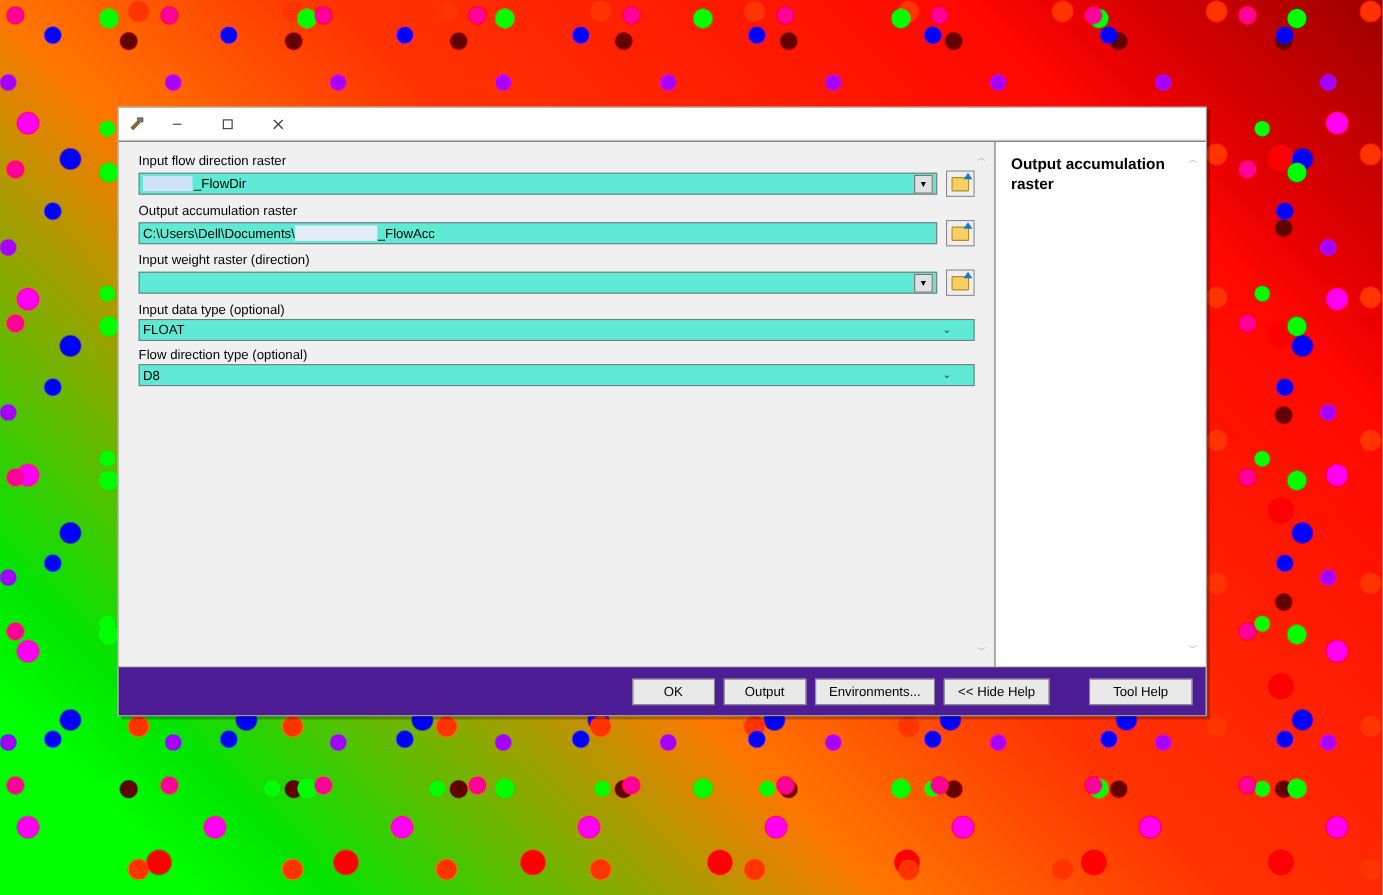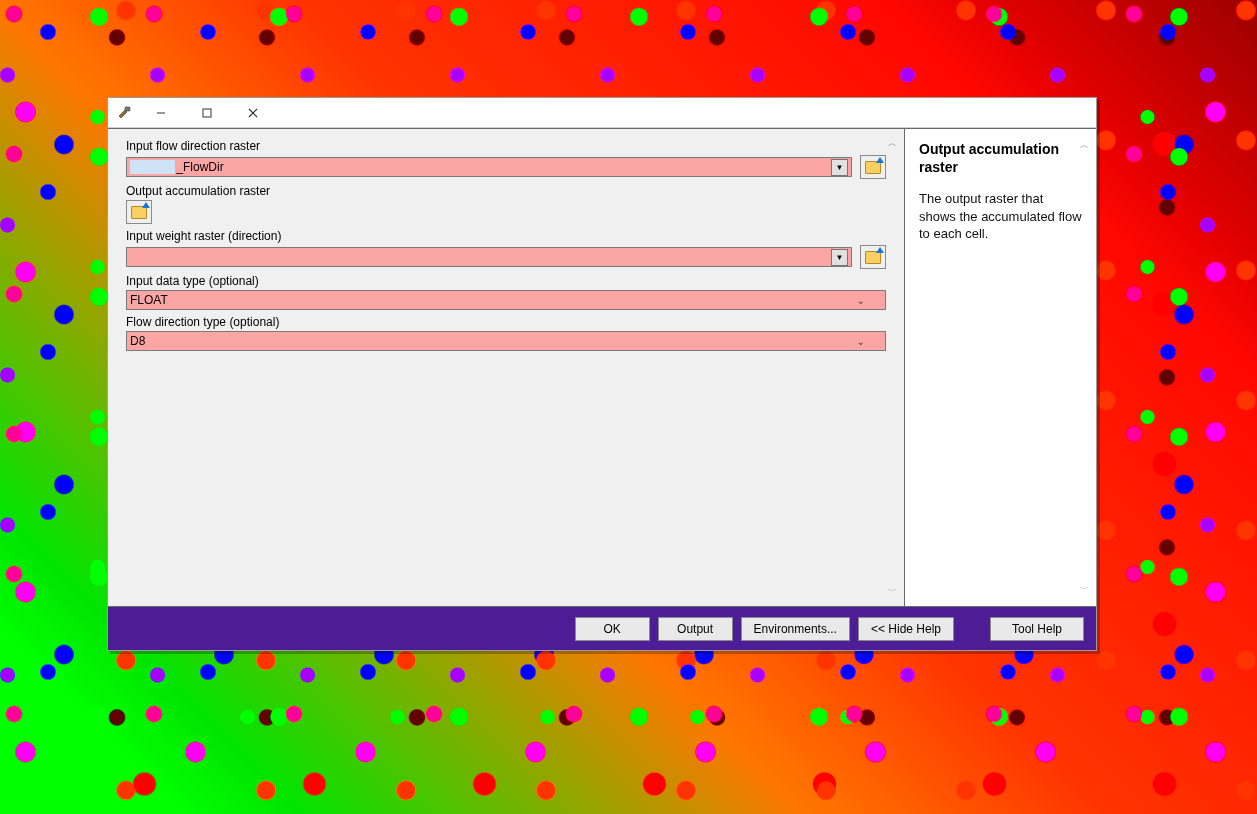--- a/index.html
+++ b/index.html
@@ -69,21 +69,21 @@
     position:absolute; right:4px; width:12px;
     display:flex; flex-direction:column; justify-content:space-between;
     color:#8a8a8a;
   }
   .main .scrollind { top:10px; bottom:10px; }
   .field { margin-bottom: 5px; }
   .field-label { color:#000; font-size:12px; margin-bottom:2px; }
   .row { display:flex; gap:8px; align-items:center; }
   .combo, .textbox, .select {
     flex:1; height:20px;
-    background:#fca5a5; border:1px solid #7a7a7a;
+    background:#5eead4; border:1px solid #7a7a7a;
     display:flex; align-items:center; padding:0 3px;
     font-size:12px; color:#000;
   }
   .combo { position:relative; }
   .combo .val { flex:1; white-space:nowrap; overflow:hidden; }
   .combo .dd {
     width:17px; height:17px; margin-left:2px;
     border:1px solid #767676; background:#e1e1e1;
     display:flex; align-items:center; justify-content:center;
   }
@@ -191,20 +191,25 @@
             <div class="folder">
                 <span class="arrow"></span>
               </div>
           </div>
         </div>
       </div>
 
       <div class="field">
         <div class="field-label">Output accumulation raster</div>
         <div class="row">
+          <div class="textbox">
+            <span>C:\Users\Dell\Documents\</span>
+              <span class="hl2">.</span>
+              <span>_FlowAcc</span>
+          </div>
           <div class="browse">
             <div class="folder">
                 <span class="arrow"></span>
               </div>
           </div>
         </div>
       </div>
 
       <div class="field">
         <div class="field-label">Input weight raster (direction)</div>
@@ -240,21 +245,20 @@
       </div>
 
     </div>
 
     <div class="helppane">
       <div class="scrollind">
         <span class="arrowglyph">︿</span>
         <span class="arrowglyph">﹀</span>
       </div>
       <h2>Output accumulation raster</h2>
-      <p>The output raster that shows the accumulated flow to each cell.</p>
     </div>
   </div>
 
   <div class="footer">
     <div class="btn">OK</div>
     <div class="btn">Output</div>
     <div class="btn" style="min-width:96px">Environments...</div>
     <div class="btn" style="min-width:90px">&lt;&lt; Hide Help</div>
     <div class="btn toolhelp">Tool Help</div>
   </div>

